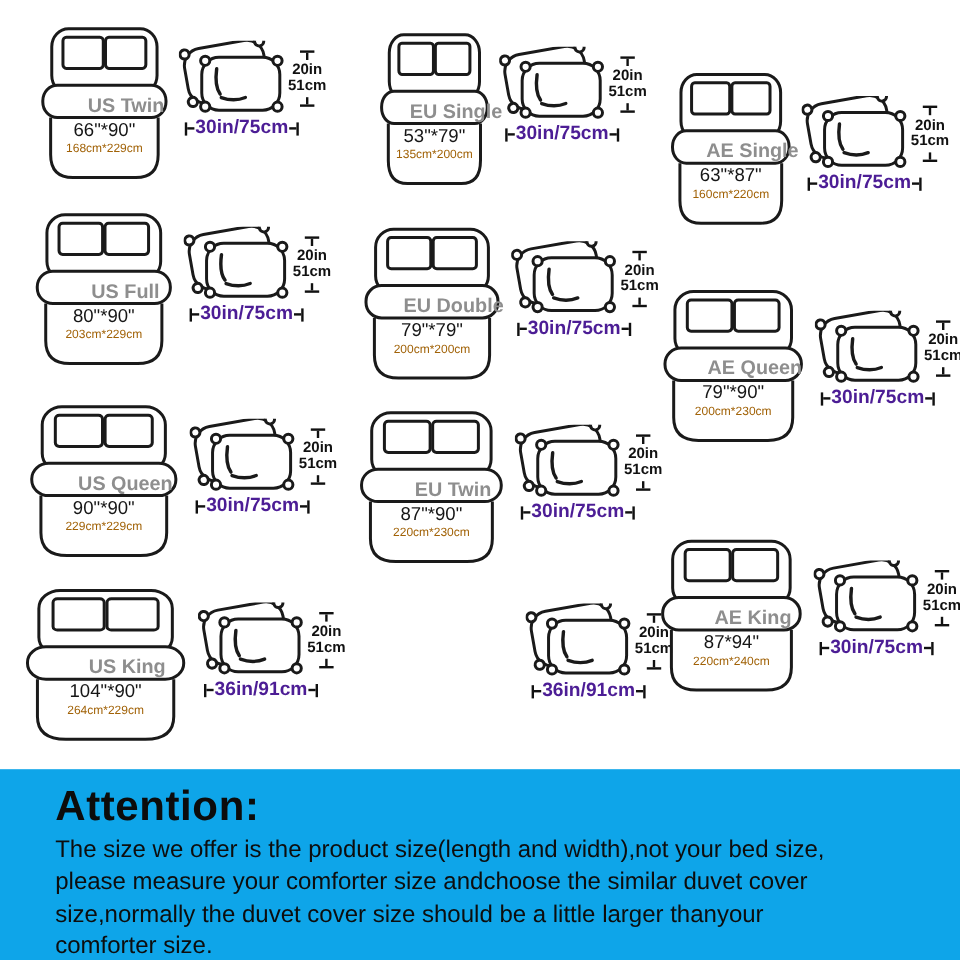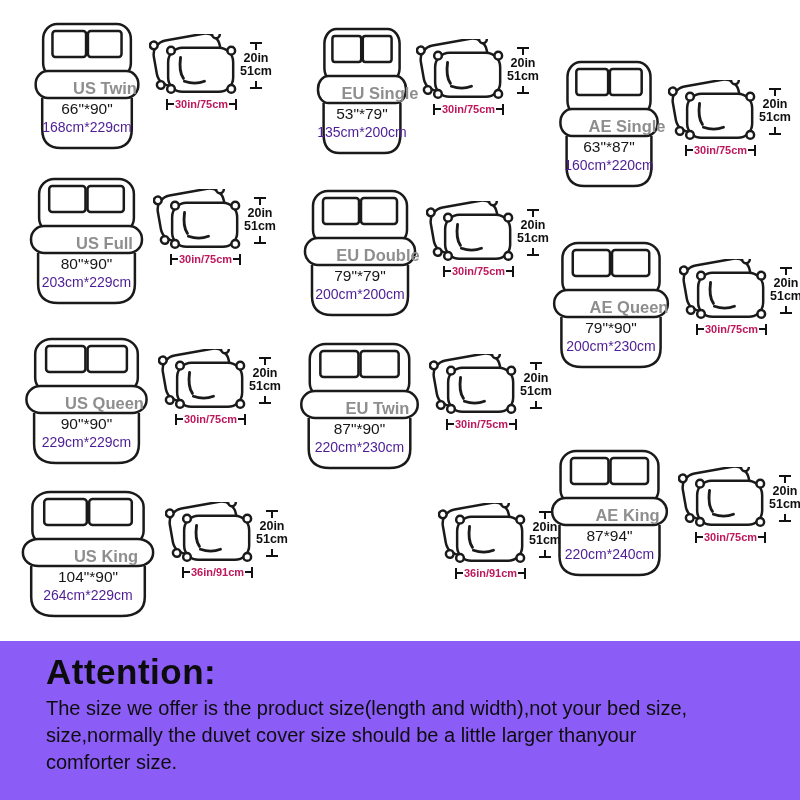--- a/index.html
+++ b/index.html
@@ -9,50 +9,50 @@
   }
   .card { position:absolute; width:262px; height:152px; }
   .bed { position:absolute; left:0; top:0; height:128px; }
   .bed-svg { display:block; width:100%; height:128px; }
   .bed-text {
     position:absolute; left:50%; transform:translateX(-50%);
     top:57px; text-align:center; white-space:nowrap; line-height:1.18;
   }
   .bed-name { font-size:16.5px; font-weight:bold; color:#8e8e8e; margin-bottom:2px;padding-left:36px; }
   .bed-inch { font-size:15.5px; color:#161616; }
-  .bed-cm   { font-size:14px; color:#4c1d95; }
+  .bed-cm   { font-size:10px; color:#a16207; }
 
   .pillow-wrap { position:absolute; top:12px; display:flex; flex-direction:column; }
   .pillow-row { display:flex; align-items:center; }
   .pillow-svg { display:block; }
 
   .vdim {
     display:flex; flex-direction:column; align-items:center;
     font-size:12.5px; font-weight:bold; color:#111; line-height:1.08; margin-left:3px;
   }
   .vcap { width:12px; height:7px; position:relative; margin:1px 0; }
   .vcap-top { border-top:2px solid #111; }
   .vcap-top::after { content:""; position:absolute; left:50%; margin-left:-1px; top:0; width:2px; height:6px; background:#111; }
   .vcap-bottom { border-bottom:2px solid #111; }
   .vcap-bottom::after { content:""; position:absolute; left:50%; margin-left:-1px; bottom:0; width:2px; height:6px; background:#111; }
 
   .hdim {
     display:flex; align-items:center; justify-content:center;
-    font-size:11px; font-weight:bold; color:#be185d;
+    font-size:16px; font-weight:bold; color:#4c1d95;
     margin-top:2px; transform:translateX(-9px); white-space:nowrap;
   }
   .htick { width:6px; height:11px; position:relative; }
   .htick-left { border-left:2px solid #111; margin-right:1px; }
   .htick-left::after { content:""; position:absolute; top:50%; margin-top:-1px; left:0; width:6px; height:2px; background:#111; }
   .htick-right { border-right:2px solid #111; margin-left:1px; }
   .htick-right::after { content:""; position:absolute; top:50%; margin-top:-1px; right:0; width:6px; height:2px; background:#111; }
 
   .attention {
     position:absolute; left:0; top:641px; width:800px; height:159px;
-    background:#8b5cf6;
+    background:#0ea5e9;
   }
   .attention-title {
     margin:11px 0 3px 46px; font-size:35px; font-weight:bold; color:#0c0c0c;
     letter-spacing:0.5px;
   }
   .attention-body { margin:0 36px 0 46px; font-size:20px; line-height:1.34; color:#0d0d0d; }
 </style>
 </head>
 <body>
 
@@ -609,16 +609,17 @@
       <span>30in/75cm</span>
       <span class="htick htick-right"></span>
     </div>
   </div>
 </div>
 
 <div class="attention">
   <div class="attention-title">Attention:</div>
   <div class="attention-body">
     <div>The size we offer is the product size(length and width),not your bed size,</div>
+    <div>please measure your comforter size andchoose the similar duvet cover</div>
     <div>size,normally the duvet cover size should be a little larger thanyour</div>
     <div>comforter size.</div>
   </div>
 </div>
 
 </body></html>

